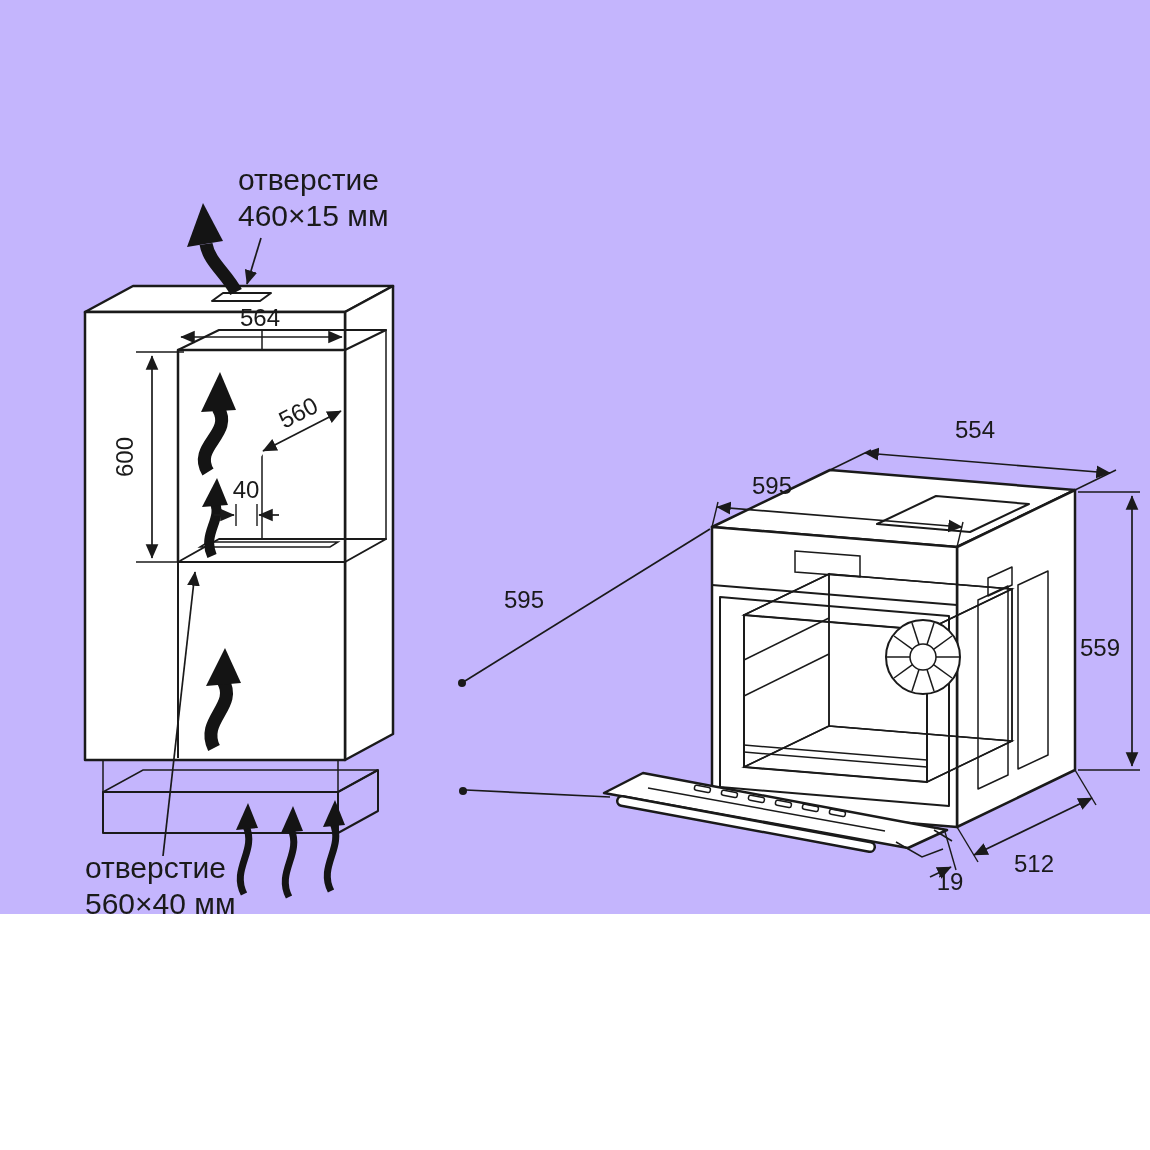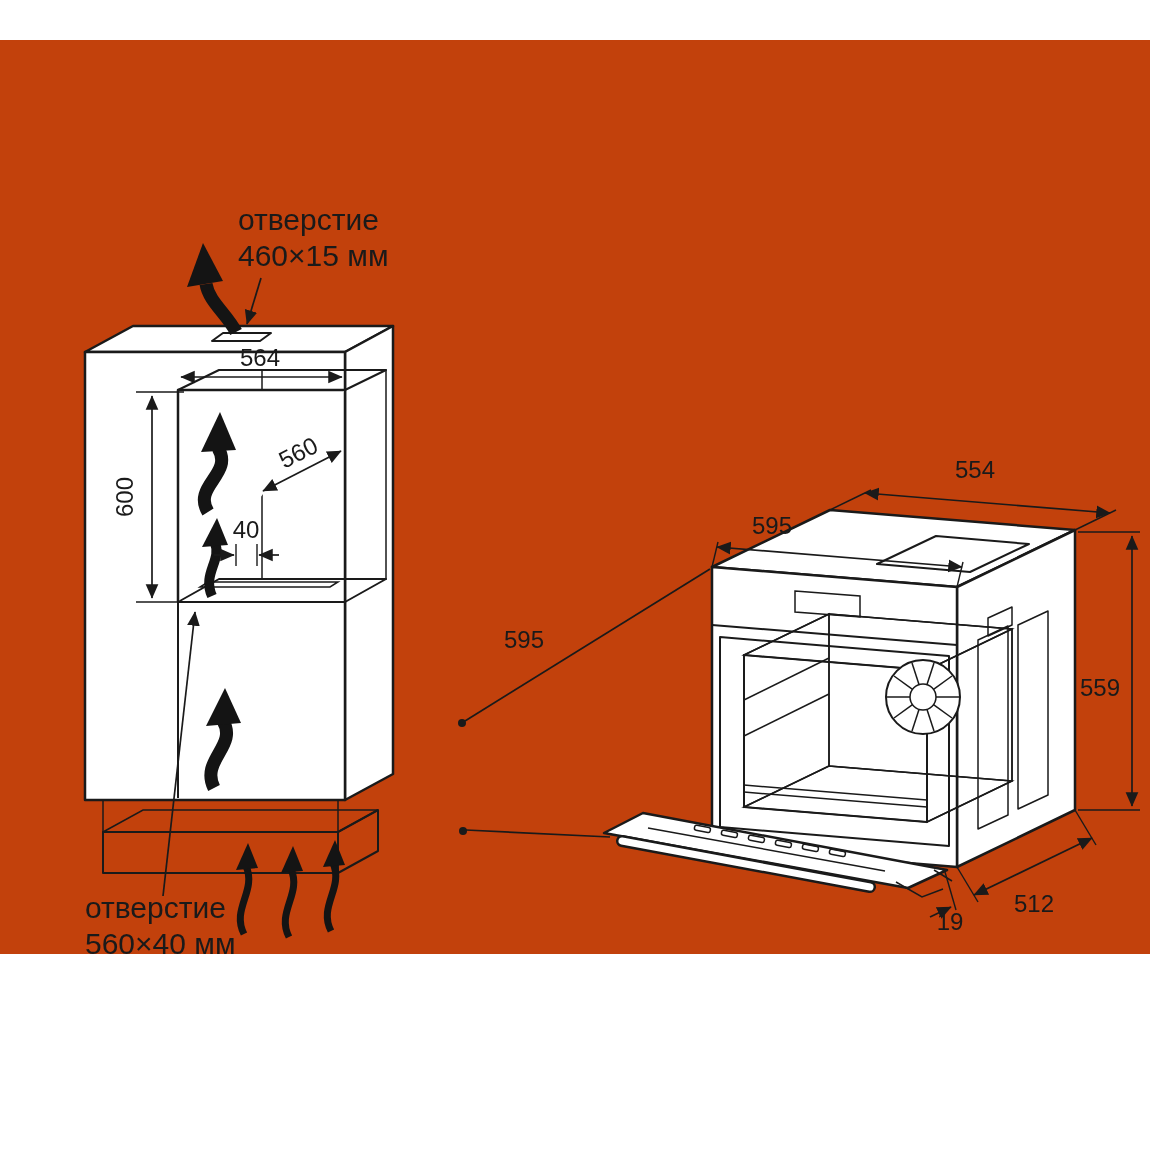--- a/index.html
+++ b/index.html
@@ -1,17 +1,17 @@
 <!DOCTYPE html>
 <html><head>
 <meta charset="utf-8">
 <style>
   html,body{margin:0;padding:0;background:#fff;}
-  .page{position:relative;width:1150px;height:914px;background:#c2410c;overflow:hidden;
-        font-family:"Liberation Sans",sans-serif;margin-top:40px;}
+  .page{position:relative;width:1150px;height:914px;background:#c4b5fd;overflow:hidden;
+        font-family:"Liberation Sans",sans-serif;}
   svg{display:block;}
   text{fill:#1a1a1a;stroke:none;font-family:"Liberation Sans",sans-serif;}
   .dim-text{font-size:24px;}
   .label-text{font-size:30px;}
   .dimline{stroke:#1a1a1a;stroke-width:1.7;fill:none;}
   .tick{stroke:#1a1a1a;stroke-width:1.4;fill:none;}
   .outline{stroke:#1a1a1a;stroke-width:2.5;fill:#ffffff;stroke-linejoin:round;}
   .thin{stroke:#1a1a1a;stroke-width:1.5;fill:none;}
   .med{stroke:#1a1a1a;stroke-width:2;fill:none;stroke-linejoin:round;}
   .flow-tail{stroke:#141414;fill:none;}

